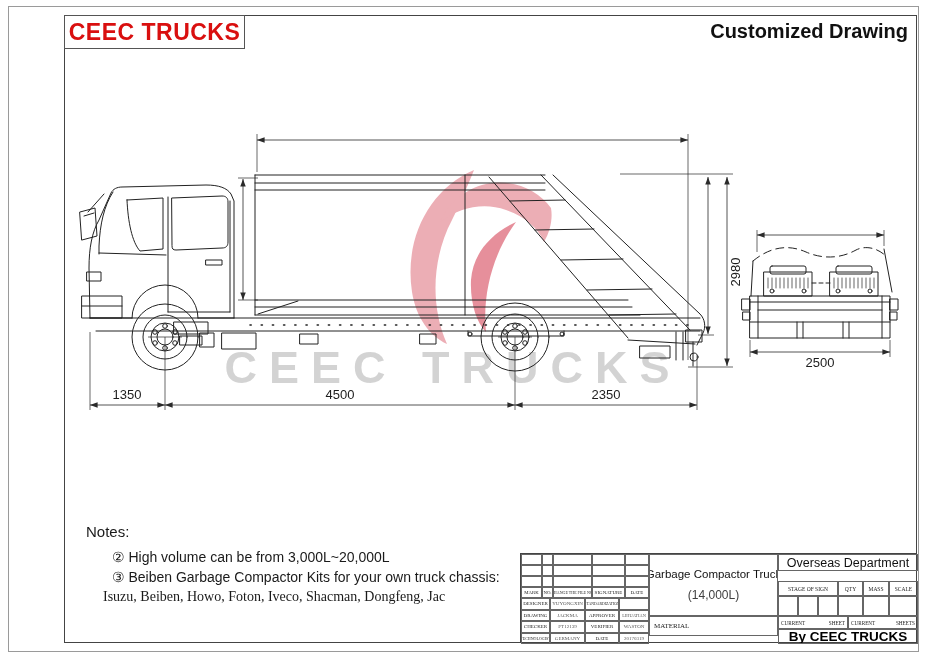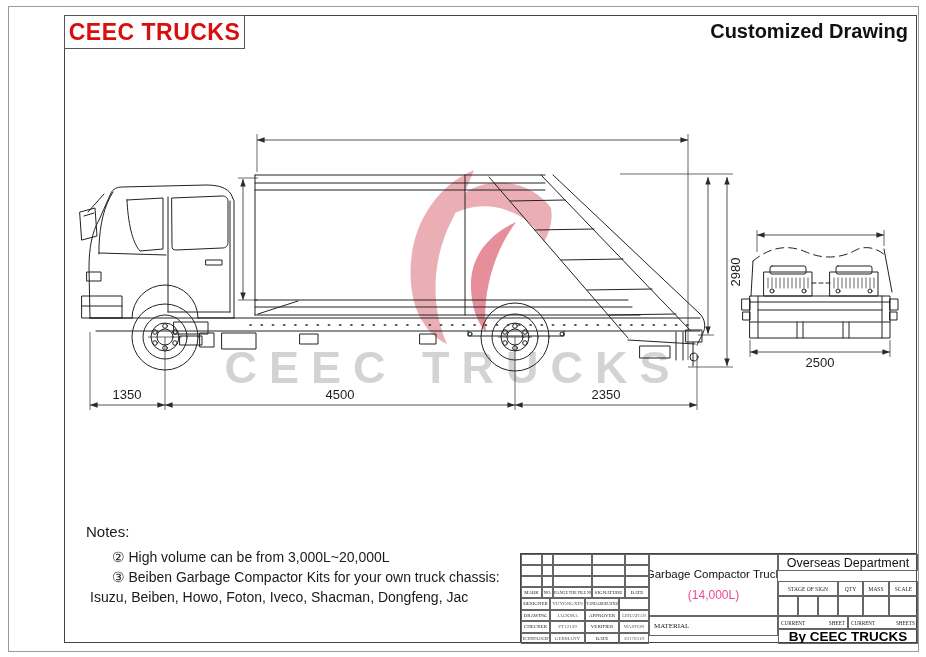--- a/index.html
+++ b/index.html
@@ -16,21 +16,21 @@
   .brand-box span { color: #d90f0f; font-weight: bold; font-size: 23px; letter-spacing: 0.5px; }
   .drawing-title { position: absolute; top: 20px; right: 18px; font-size: 20px;
           font-weight: bold; color: #111; }
   svg.draw { position: absolute; left: 0; top: 0; }
   .wm-text { font-family: "Liberation Sans", sans-serif; font-weight: bold; font-size: 45px;
           letter-spacing: 12px; fill: #c9c9c9; opacity: 0.8; }
   .dim { font-family: "Liberation Sans", sans-serif; font-size: 13px; fill: #1c1c1c; }
   .notes { position: absolute; left: 86px; top: 497px; width: 430px; color: #1a1a1a; }
   .notes .nlabel { font-size: 15px; margin-bottom: 7px; margin-top: 26px; }
   .notes .nitem { font-size: 14px; margin-left: 26px; line-height: 20px; }
-  .notes .nitem.last { margin-left: 4px; }
+  .notes .nitem.last { margin-left: 17px; font-family: Liberation Serif, serif; }
   
   .tb { position: absolute; left: 520px; top: 553px; width: 397px; height: 90px;
         border: 1.2px solid #444; background: transparent; }
   .tb .c { position: absolute; border: 1px solid #666; display: flex; align-items: center;
         justify-content: center; font-family: "Liberation Serif", serif; font-size: 5px;
         color: #222; white-space: nowrap; overflow: hidden; }
   .tb .v { color: #555; }
   .tb .big { font-family: "Liberation Sans", sans-serif; }
 </style>
 </head>
@@ -222,21 +222,21 @@
     <div class="c" style="left:64px;top:67px;width:34px;height:11.5px">VERIFIER</div>
     <div class="c v" style="left:98px;top:67px;width:30px;height:11.5px">WASTON</div>
 
     <div class="c" style="left:0;top:78.5px;width:29px;height:11.5px;font-size:4px">TECHNOLOGIST</div>
     <div class="c v" style="left:29px;top:78.5px;width:35px;height:11.5px">GERMANY</div>
     <div class="c" style="left:64px;top:78.5px;width:34px;height:11.5px">DATE</div>
     <div class="c v" style="left:98px;top:78.5px;width:30px;height:11.5px">20170319</div>
 
     <div class="c big" style="left:128px;top:0;width:129px;height:62px;flex-direction:column;gap:8px">
       <div style="font-size:11.5px;color:#111">Garbage Compactor Truck</div>
-      <div style="font-size:12px;color:#ec4899">(14,000L)</div>
+      <div style="font-size:12px;color:#404040">(14,000L)</div>
     </div>
     <div class="c" style="left:128px;top:62px;width:129px;height:20px;justify-content:flex-start;padding-left:4px;font-size:7px">MATERIAL</div>
 
     <div class="c big" style="left:257px;top:0;width:140px;height:17px;font-size:12.5px;color:#111">Overseas Department</div>
     <div class="c" style="left:257px;top:27px;width:60px;height:15px;font-size:5.5px">STAGE OF SIGN</div>
     <div class="c" style="left:317px;top:27px;width:25px;height:15px;font-size:5.5px">QTY</div>
     <div class="c" style="left:342px;top:27px;width:26px;height:15px;font-size:5.5px">MASS</div>
     <div class="c" style="left:368px;top:27px;width:29px;height:15px;font-size:5.5px">SCALE</div>
     <div class="c" style="left:257px;top:42px;width:20px;height:20px"></div>
     <div class="c" style="left:277px;top:42px;width:20px;height:20px"></div>

